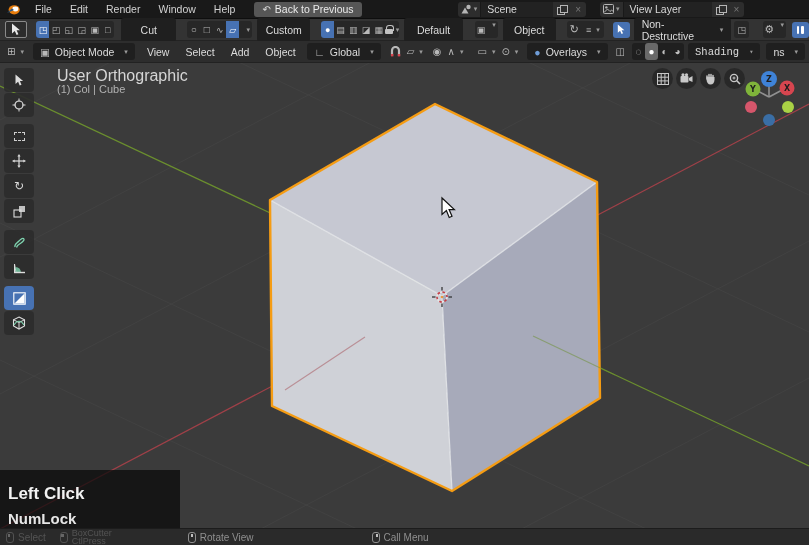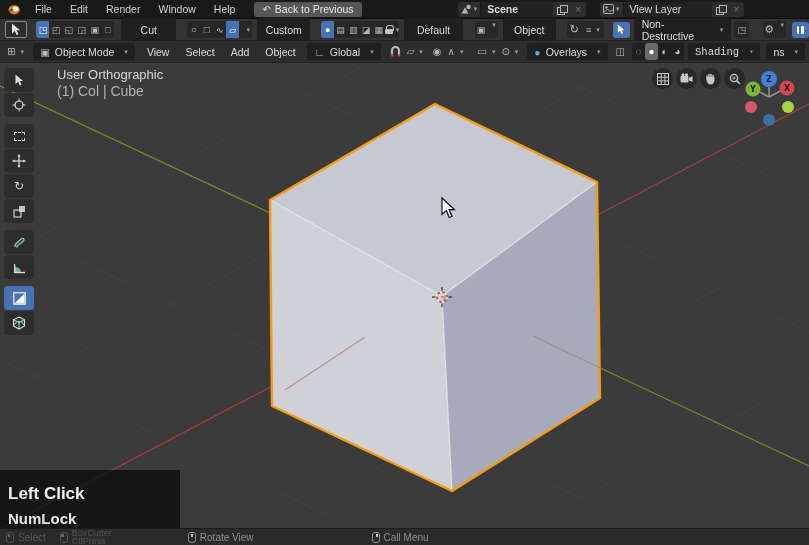--- a/index.html
+++ b/index.html
@@ -76,22 +76,22 @@
   .giz-line{stroke:#909090;stroke-width:1.6;}
   .giz-txt{font:bold 8px "DejaVu Sans",sans-serif;fill:#1e1e1e;text-anchor:middle;}
 
   #toolbar{position:absolute;left:4px;top:5px;width:30px;display:flex;flex-direction:column;}
   .tool-btn{width:30px;height:24px;background:rgba(44,44,44,.92);border-radius:4px;margin-bottom:1px;
             display:flex;align-items:center;justify-content:center;color:#d8d8d8;font-size:12px;}
   .tool-btn.active{background:var(--accent);color:#fff;}
   .tgap{height:6px;}
   .dash-sq{width:11px;height:9px;border:1px dashed #cfcfcf;}
 
-  .vp-label{position:absolute;left:57px;top:4px;color:#d6d6d6;font-size:13px;}
-  .vp-breadcrumb{position:absolute;left:57px;top:20px;color:#b2b2b2;font-size:14px;}
+  .vp-label{position:absolute;left:57px;top:4px;color:#d6d6d6;font-size:16px;}
+  .vp-breadcrumb{position:absolute;left:57px;top:20px;color:#b2b2b2;font-size:11px;}
 
   #navbtns{position:absolute;left:652px;top:5px;display:flex;gap:3px;}
   .nav-btn{width:21px;height:21px;border-radius:50%;background:rgba(38,38,38,.85);
            display:flex;align-items:center;justify-content:center;}
 
   #screencast{position:absolute;left:0;top:407px;width:180px;height:75px;background:rgba(10,10,10,.74);
               padding:14px 8px 0 8px;z-index:5;}
   .sc-main{font-size:17px;font-weight:bold;color:#f2f2f2;}
   .sc-sub1{font-size:15px;font-weight:bold;color:#e6e6e6;margin-top:6px;}
   .sc-sub2{font-size:10.5px;color:#d4d4d4;margin-top:1px;}
@@ -130,21 +130,21 @@
       <span class="ic">↶</span>
       <span>Back to Previous</span>
     </div>
     <div class="id-block" style="margin-left:96px;">
       <span class="id-icon">
         <svg width="11" height="10" viewBox="0 0 11 10">
             <circle cx="7.5" cy="3" r="2.2" fill="#b5b5b5"></circle>
             <path d="M0.5,9.5 L4,3.5 L7.5,9.5 Z" fill="#b5b5b5"></path>
           </svg>
       </span>
-      <span class="id-field" style="width:72px;font-weight:bold;">Scene</span>
+      <span class="id-field" style="width:72px;">Scene</span>
       <span class="id-ops">
         <span class="dup-icon"></span>
         <span class="x-icon">×</span>
       </span>
     </div>
     <div class="id-block">
       <span class="id-icon">
         <svg width="11" height="10" viewBox="0 0 11 10">
             <rect x="0.5" y="0.5" width="10" height="9" rx="1" fill="none" stroke="#b5b5b5"></rect>
             <circle cx="3.4" cy="3.4" r="1.2" fill="#b5b5b5"></circle>

